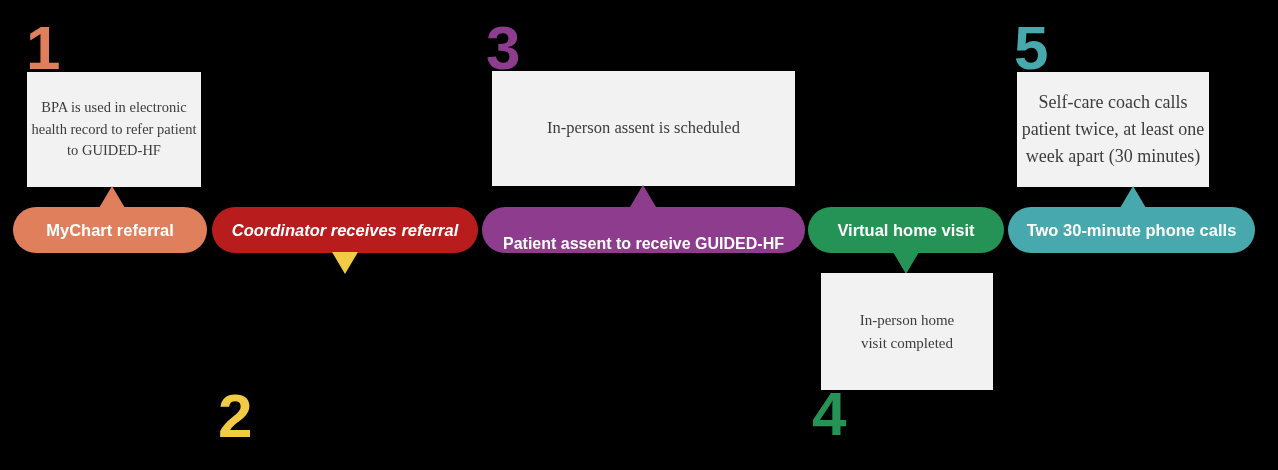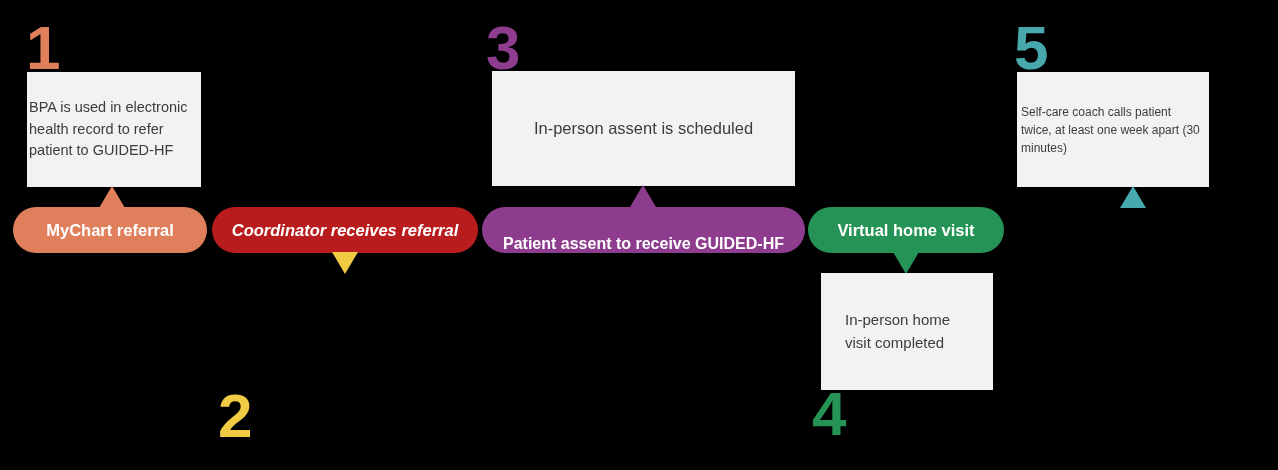--- a/index.html
+++ b/index.html
@@ -17,22 +17,24 @@
     line-height: 1;
     letter-spacing: -2px;
   }
   .box {
     position: absolute;
     background: #F2F2F2;
     color: #3C3C3C;
     display: flex;
     align-items: center;
     justify-content: center;
+    text-align: center;
     box-sizing: border-box;
     line-height: 1.5;
+    font-family: Liberation Serif, serif;
   }
   .pill {
     position: absolute;
     height: 46px;
     border-radius: 23px;
     display: flex;
     align-items: center;
     justify-content: center;
     color: #fff;
     font-weight: bold;
@@ -65,21 +67,21 @@
   #b3 { left: 492px; top: 71px;  width: 303px; height: 115px; font-size: 16.5px; }
   #t3 { left: 630px; top: 185px; }
   #p3 { left: 482px; top: 207px; width: 323px; font-size: 16px; align-items: flex-end; }
   
   #p4 { left: 808px; top: 207px; width: 196px; }
   #t4 { left: 893px; top: 252px; }
   #b4 { left: 821px; top: 273px; width: 172px; height: 117px; font-size: 15px; padding: 0 24px; }
   #n4 { left: 812px; top: 383px; }
   
   #n5 { left: 1014px; top: 17px; }
-  #b5 { left: 1017px; top: 72px;  width: 192px; height: 115px; font-size: 12px; padding: 4px 4px; }
+  #b5 { left: 1017px; top: 72px;  width: 192px; height: 115px; font-size: 18px; padding: 4px 4px; }
   #t5 { left: 1120px; top: 186px; }
   #p5 { left: 1008px; top: 207px; width: 247px; }
 </style>
 </head>
 <body>
 
 <div class="canvas" style="background-color: rgb(0, 0, 0);">
 
   <div class="num" id="n1" style="color: rgb(224, 127, 92);">1</div>
   <div class="box" id="b1" style="background-color: rgb(242, 242, 242); color: rgb(60, 60, 60);">
@@ -112,14 +114,17 @@
   <div class="box" id="b4" style="background-color: rgb(242, 242, 242); color: rgb(60, 60, 60);">
     <span>In-person home visit completed</span>
   </div>
   <div class="num" id="n4" style="color: rgb(37, 147, 85);">4</div>
 
   <div class="num" id="n5" style="color: rgb(71, 169, 173);">5</div>
   <div class="box" id="b5" style="background-color: rgb(242, 242, 242); color: rgb(60, 60, 60);">
     <span>Self-care coach calls patient twice, at least one week apart (30 minutes)</span>
   </div>
   <div class="tail up" id="t5" style="border-bottom-color: rgb(71, 169, 173);"></div>
+  <div class="pill" id="p5" style="background-color: rgb(71, 169, 173); color: rgb(255, 255, 255);">
+    <span>Two 30-minute phone calls</span>
+  </div>
 
 </div>
 
 </body></html>

